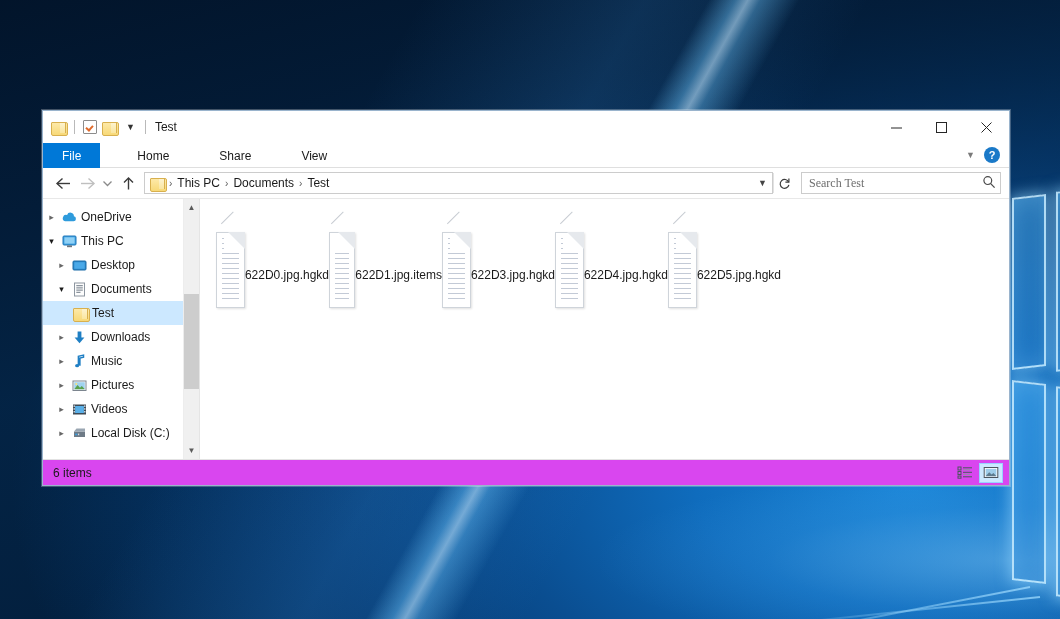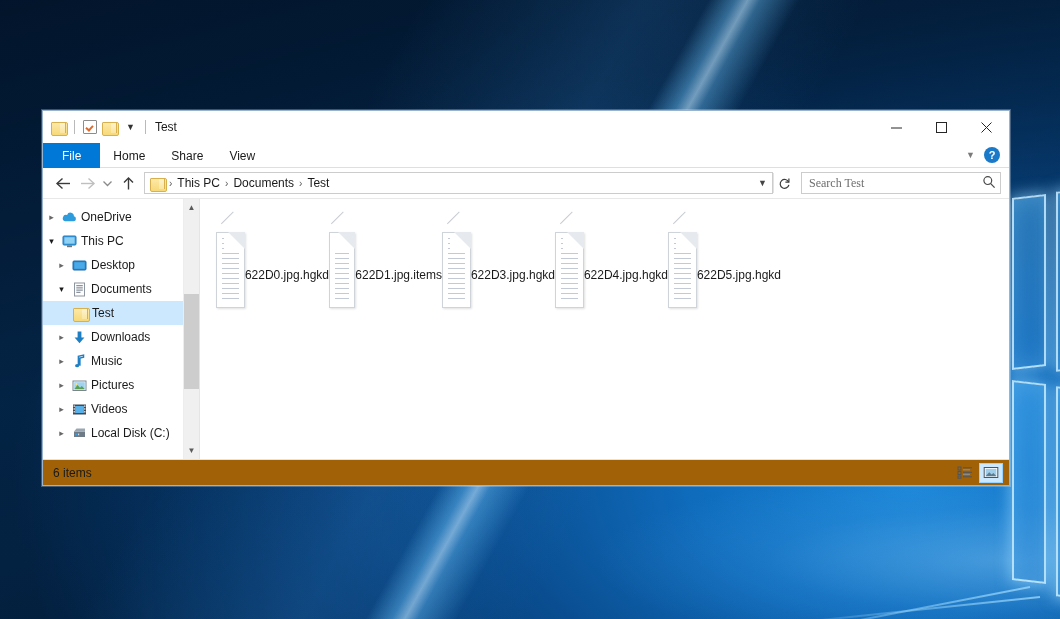--- a/index.html
+++ b/index.html
@@ -114,20 +114,21 @@
   .wc { width: 45px; height: 32px; display: flex; align-items: center; justify-content: center; }
   .wc svg { display: block; }
 
   
   #ribbon {
     height: 25px; flex: 0 0 25px;
     display: flex; align-items: stretch;
     background: #ffffff;
     border-bottom: 1px solid #dfdfdf;
     position: relative;
+    gap: 24px;
   }
   .tab {
     display: flex; align-items: center; justify-content: center;
     padding: 0 13px; font-size: 12px; color: #1a1a1a; height: 25px;
   }
   #tab-file {
     background: #0078d7; color: #ffffff; padding: 0 19px; font-size: 12px;
   }
   #ribbon-right { margin-left: auto; display: flex; align-items: center; gap: 9px; padding-right: 9px; }
   .ribbon-chev { font-size: 9px; color: #7a7a7a; }
@@ -262,21 +263,21 @@
     position: absolute; right: 4px; top: 0; width: 16px; height: 17px; background: #ffffff;
   }
   .file-name {
     margin-top: 9px; font-size: 12px; color: #1a1a1a; text-align: center; line-height: 14px;
   }
 
   
   #statusbar {
     height: 26px; flex: 0 0 26px;
     border-top: 1px solid #e2e2e2;
-    background: #a16207;
+    background: #d946ef;
     display: flex; align-items: center; padding: 0 6px 0 10px;
     font-size: 12px; color: #1a1a1a;
   }
   #status-views { margin-left: auto; display: flex; align-items: center; gap: 2px; }
   .viewbtn {
     width: 24px; height: 20px; display: flex; align-items: center; justify-content: center;
   }
   .viewbtn.active { background: #cce8ff; border: 1px solid #99d1ff; }
 </style>
 </head>

